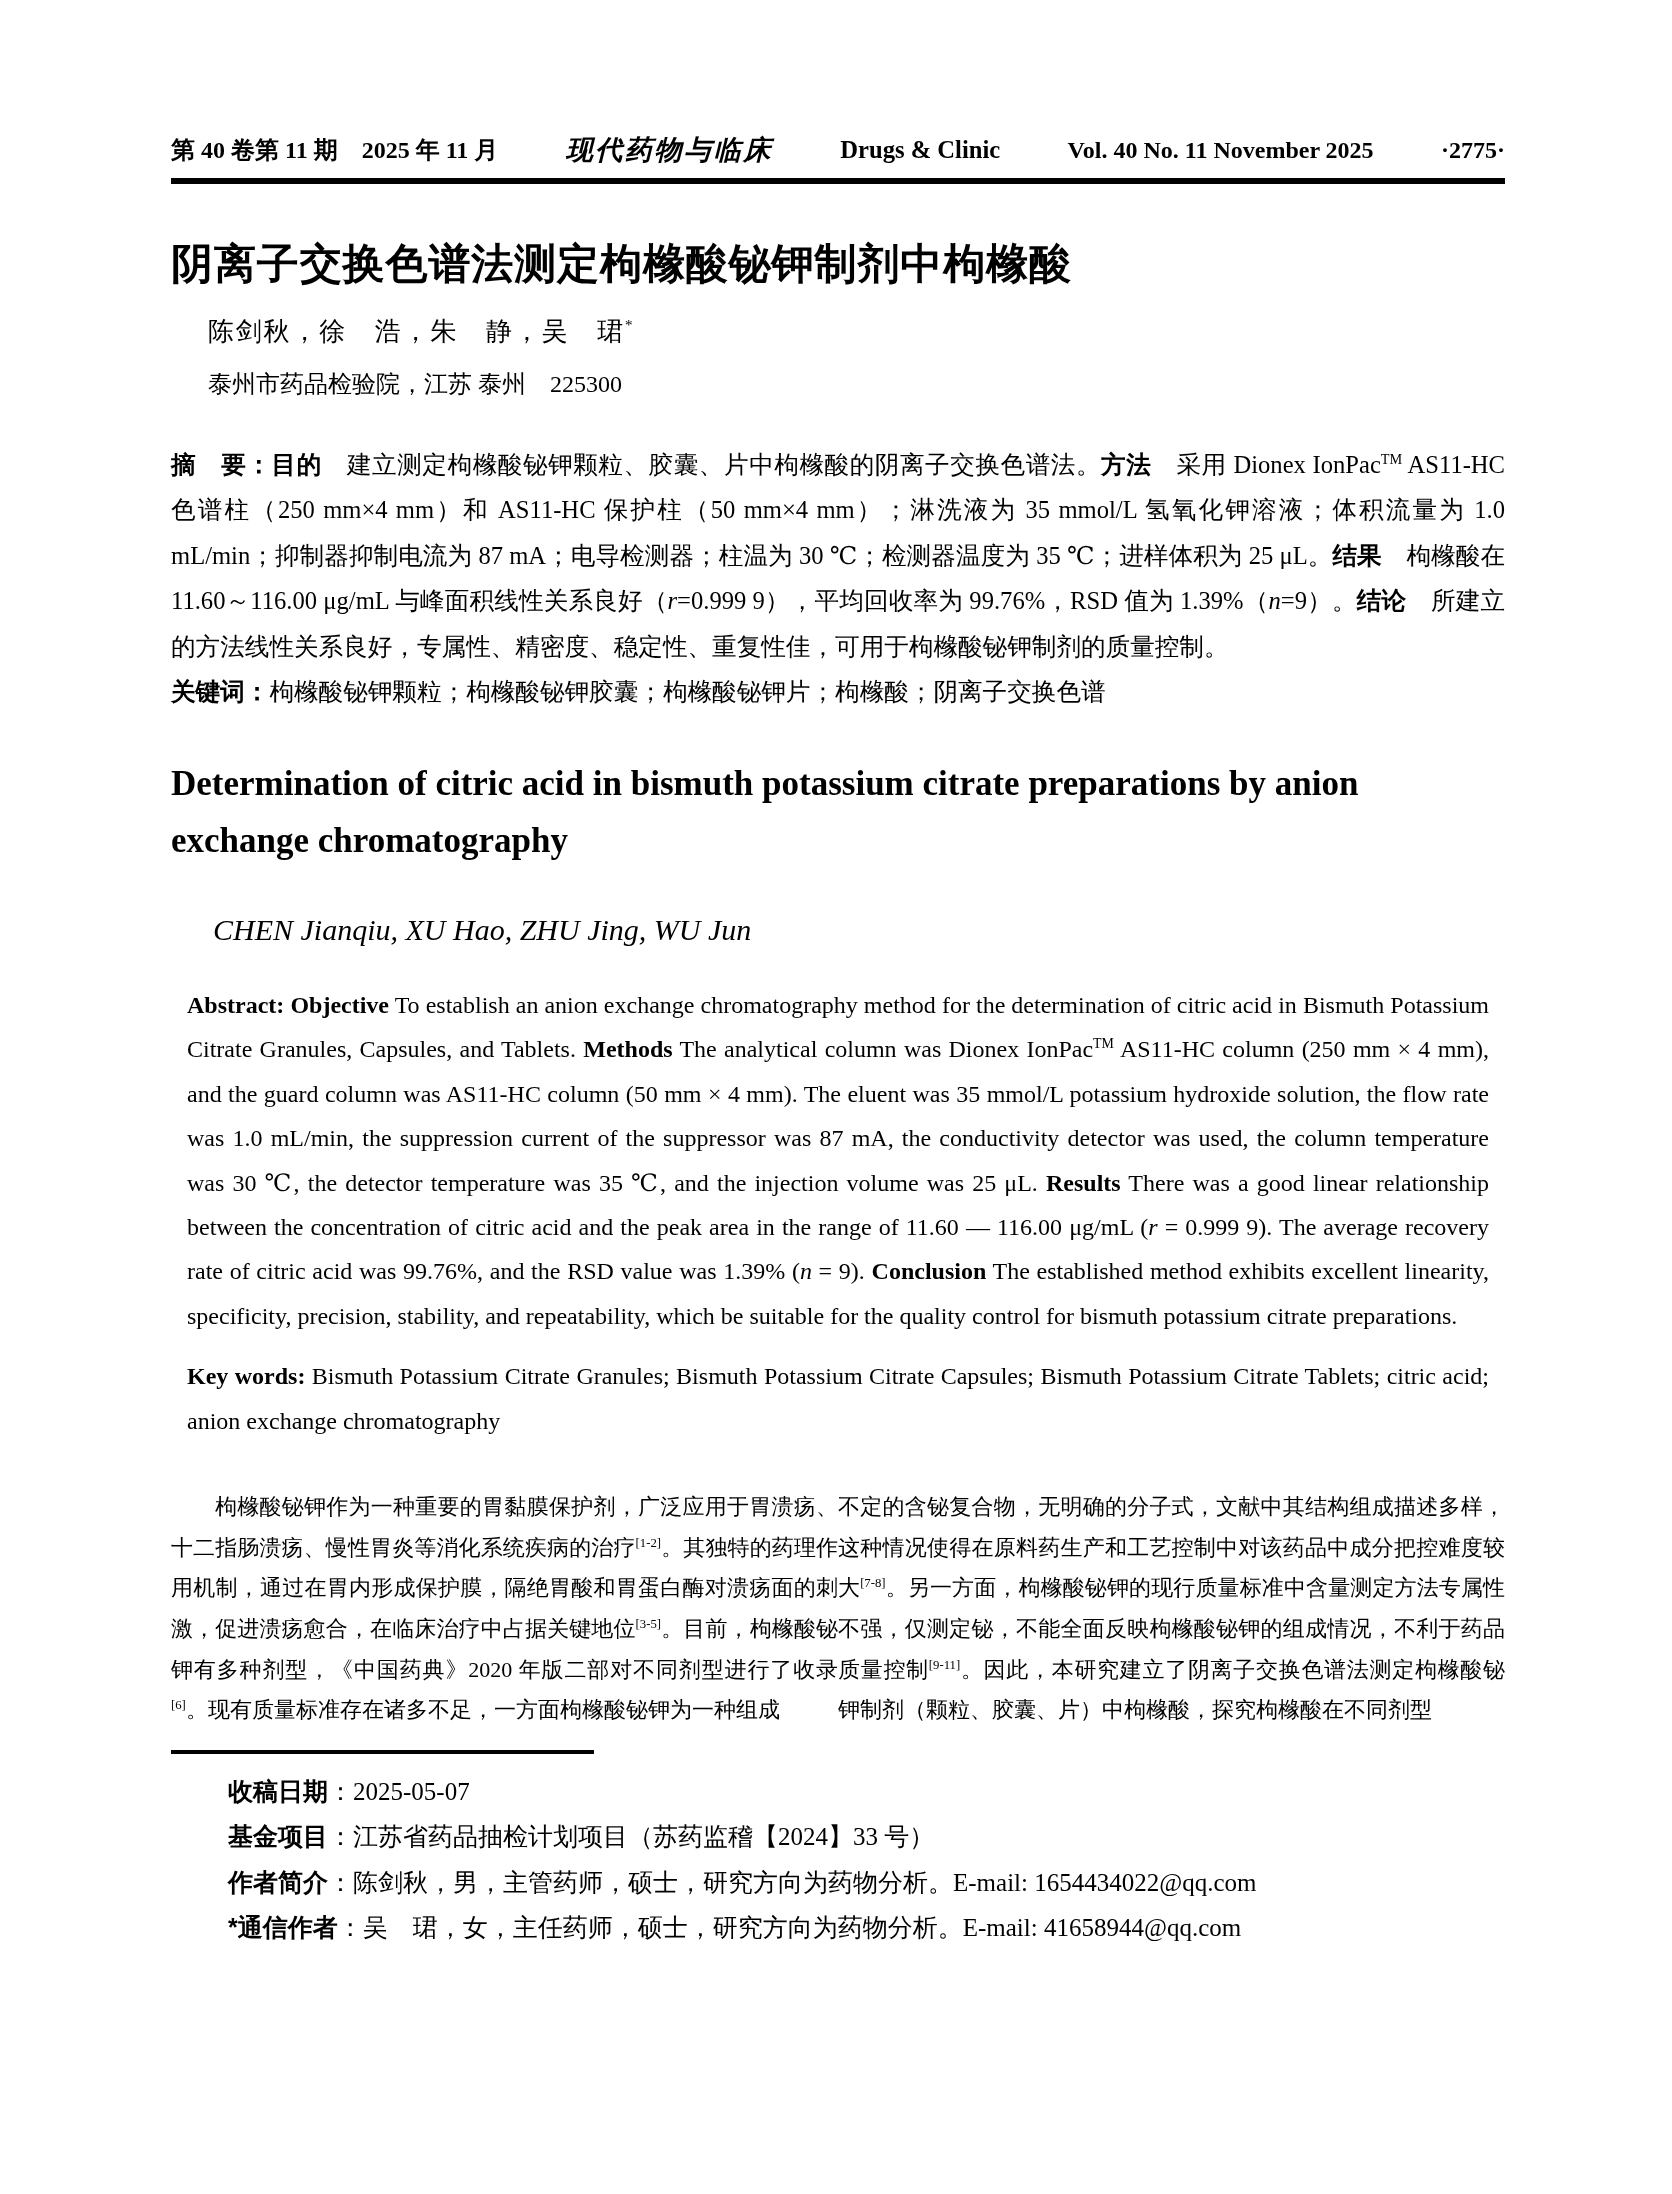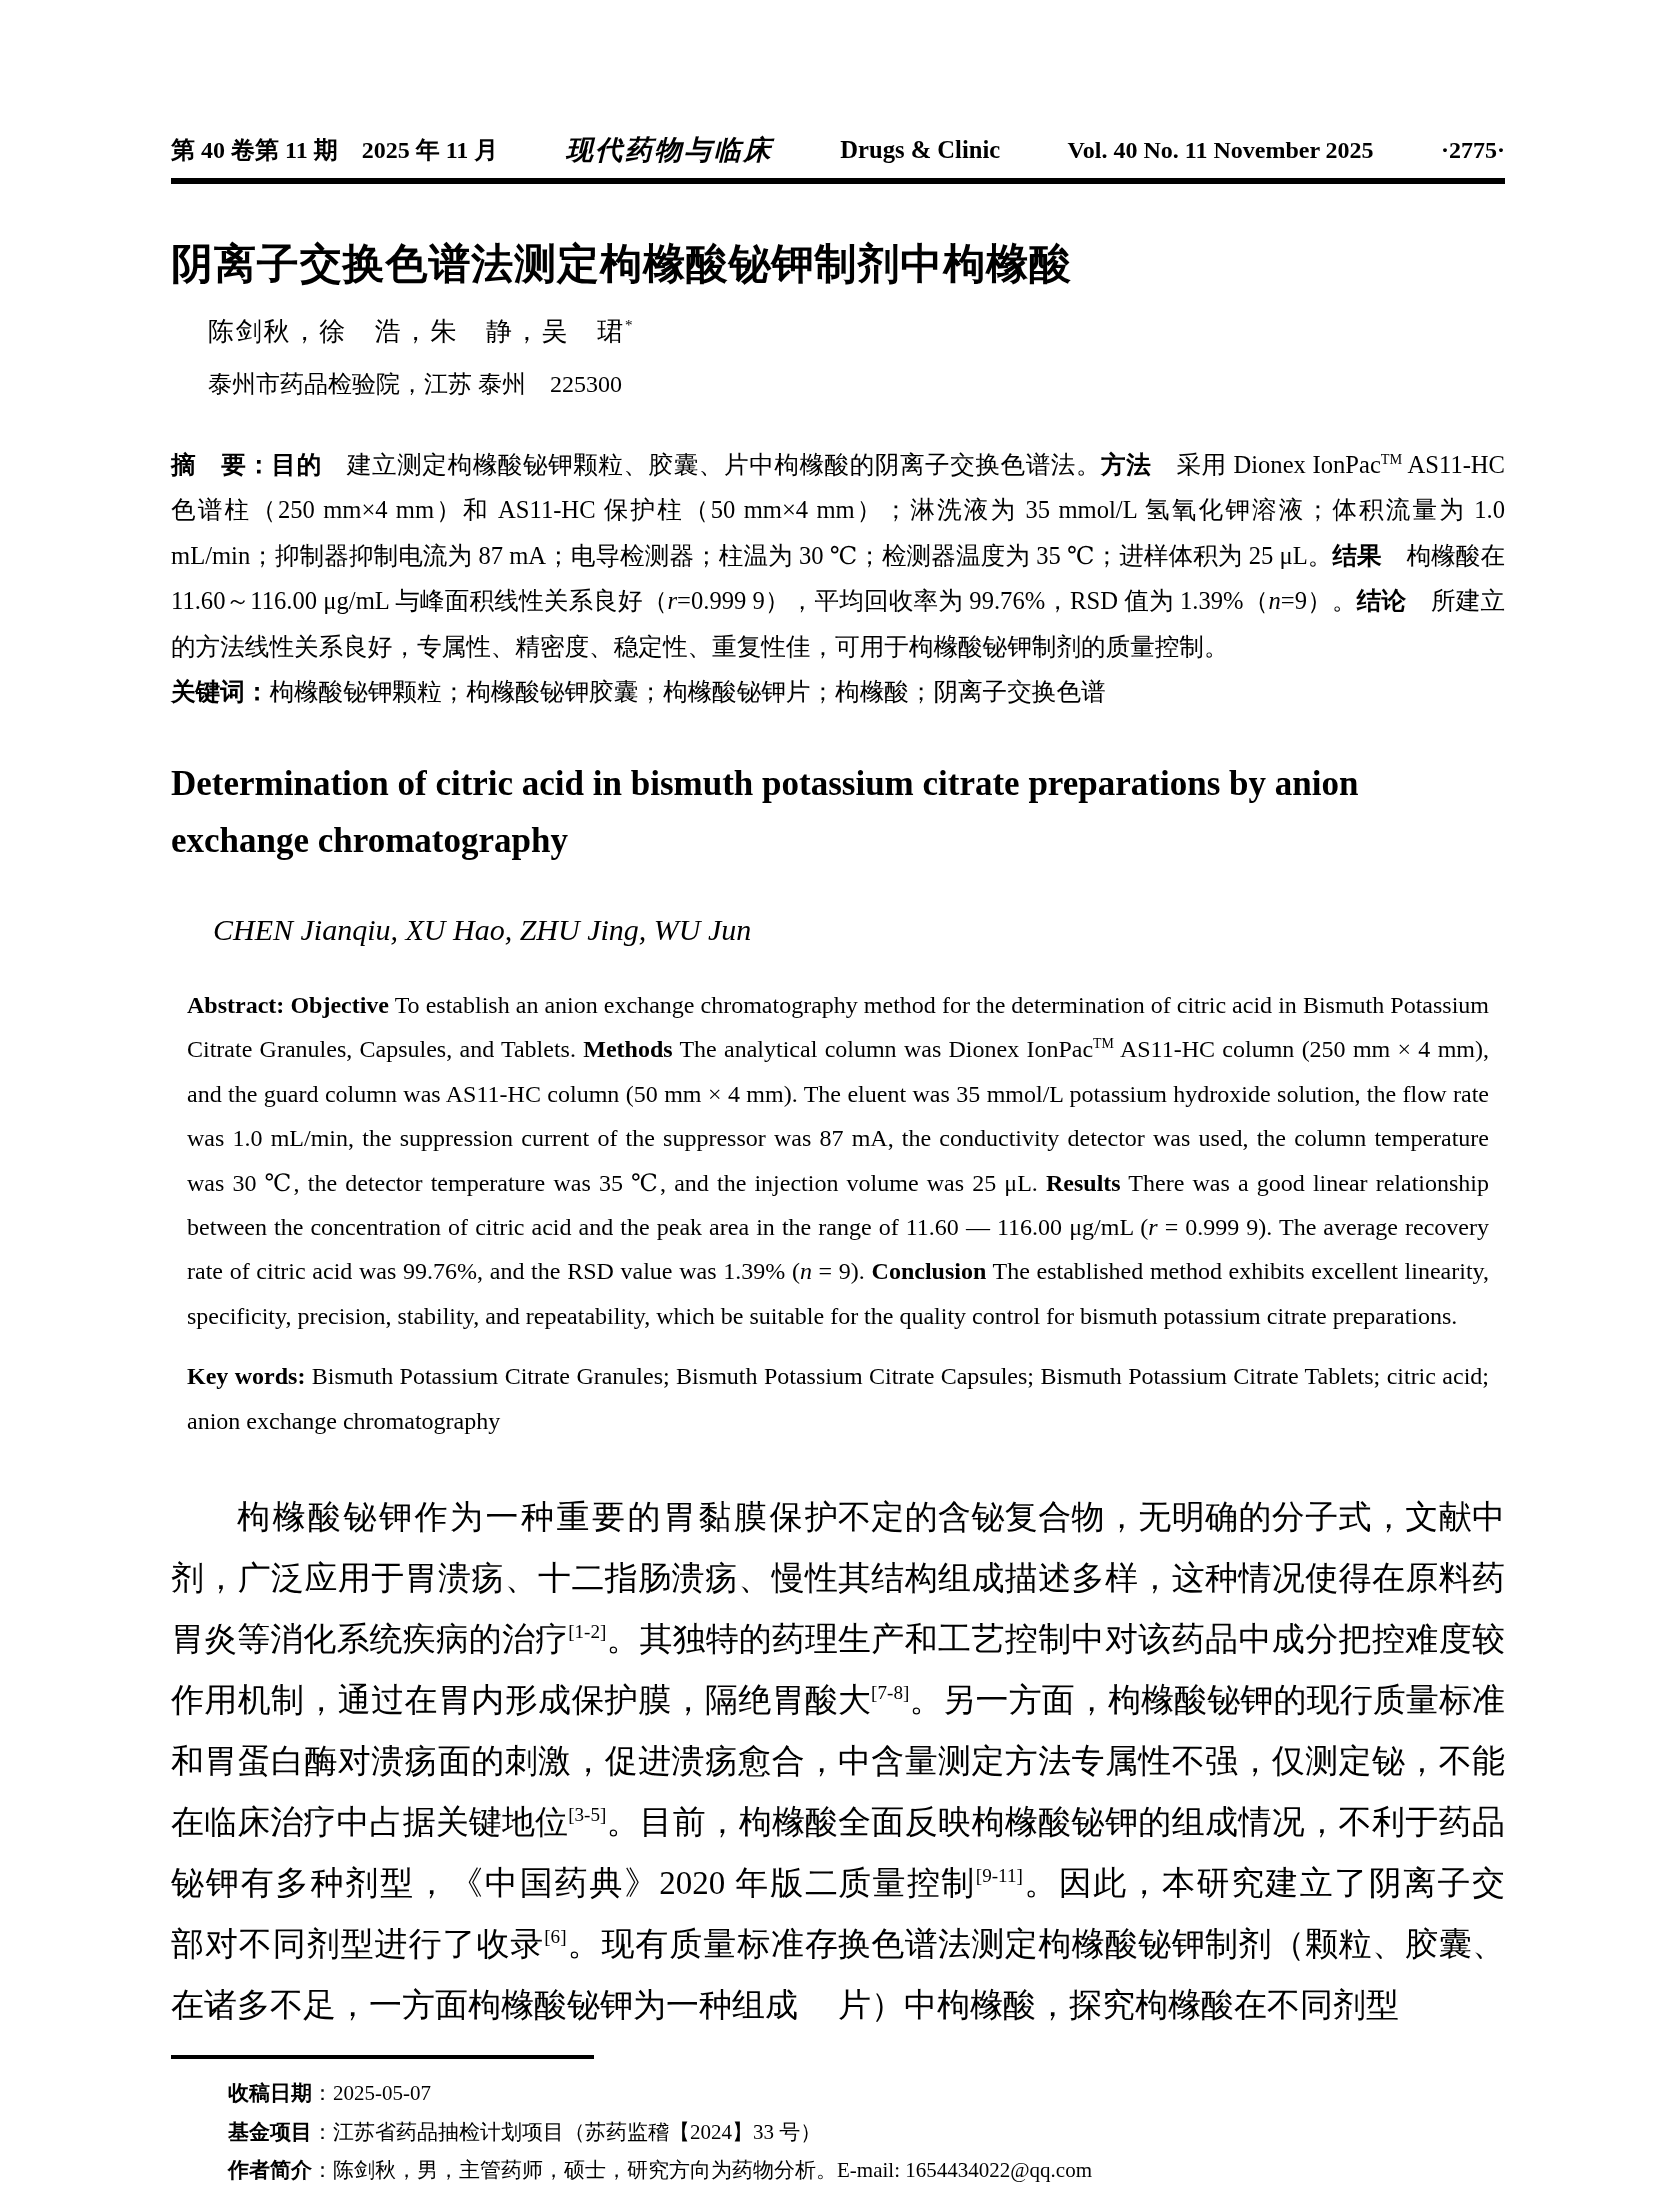--- a/index.html
+++ b/index.html
@@ -96,37 +96,37 @@
     margin-top: 36px;
     font-size: 24px;
     line-height: 1.85;
     text-align: justify;
   }
   .abs-en p { margin: 16px; }
   
   .columns {
     margin-top: 44px;
     display: flex;
-    font-size: 33px;
+    font-size: 22px;
     line-height: 1.85;
   }
   .col { width: 50%; text-align: justify; }
   .col p { margin: 0; }
   .indent2 { text-indent: 2em; }
   
   .foot-rule {
     margin-top: 18.4px;
     width: 423px;
     height: 4.4px;
     background: #000;
   }
   .footer {
     margin-top: 15px;
     padding-left: 57px;
-    font-size: 21px;
+    font-size: 25px;
     line-height: 1.78;
   }
   .footer .line { margin: 0; }
 </style>
 </head>
 <body>
 
 <div class="page">
 
   <div class="jheader">

